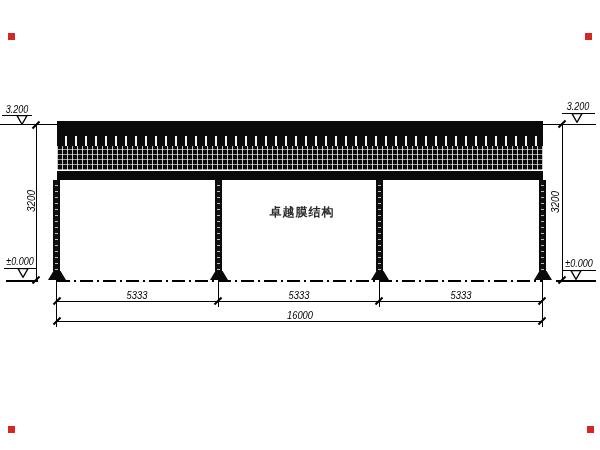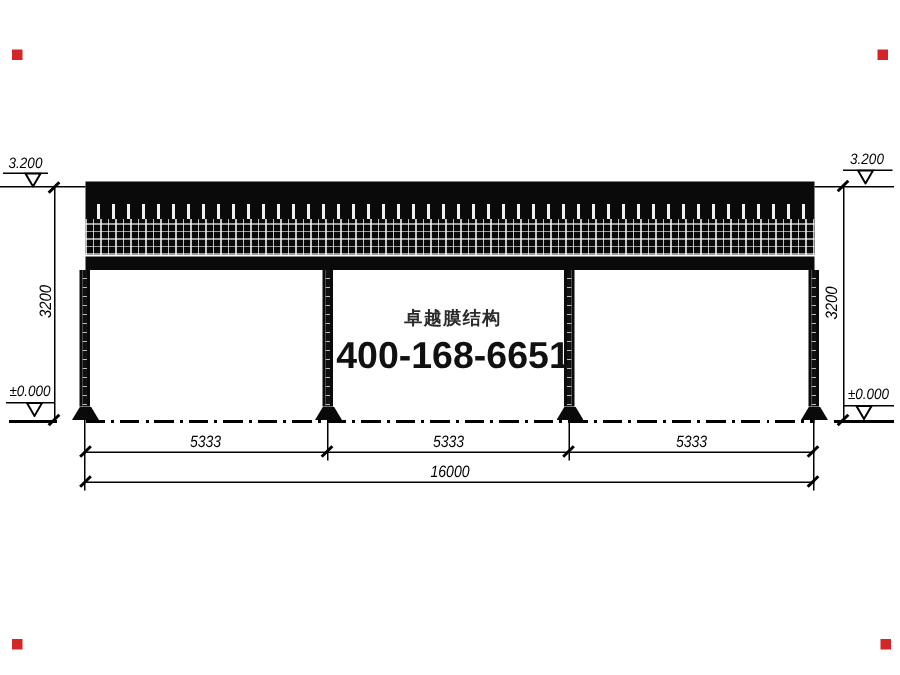--- a/index.html
+++ b/index.html
@@ -126,15 +126,14 @@
   <div class="abs dimtext" style="left:107px;top:289px;width:60px;">5333</div>
   <div class="abs dimtext" style="left:269px;top:289px;width:60px;">5333</div>
   <div class="abs dimtext" style="left:431px;top:289px;width:60px;">5333</div>
 
   <div class="abs hline" style="left:57px;top:321px;width:486px;"></div>
   <div class="abs tick" style="left:52px;top:320px;"></div>
   <div class="abs tick" style="left:537px;top:320px;"></div>
   <div class="abs dimtext" style="left:270px;top:309px;width:60px;">16000</div>
 
   <div class="abs wm-company">卓越膜结构</div>
-  <div class="abs wm-phone">400-168-6651</div>
 
 </div>
 
 </body></html>

